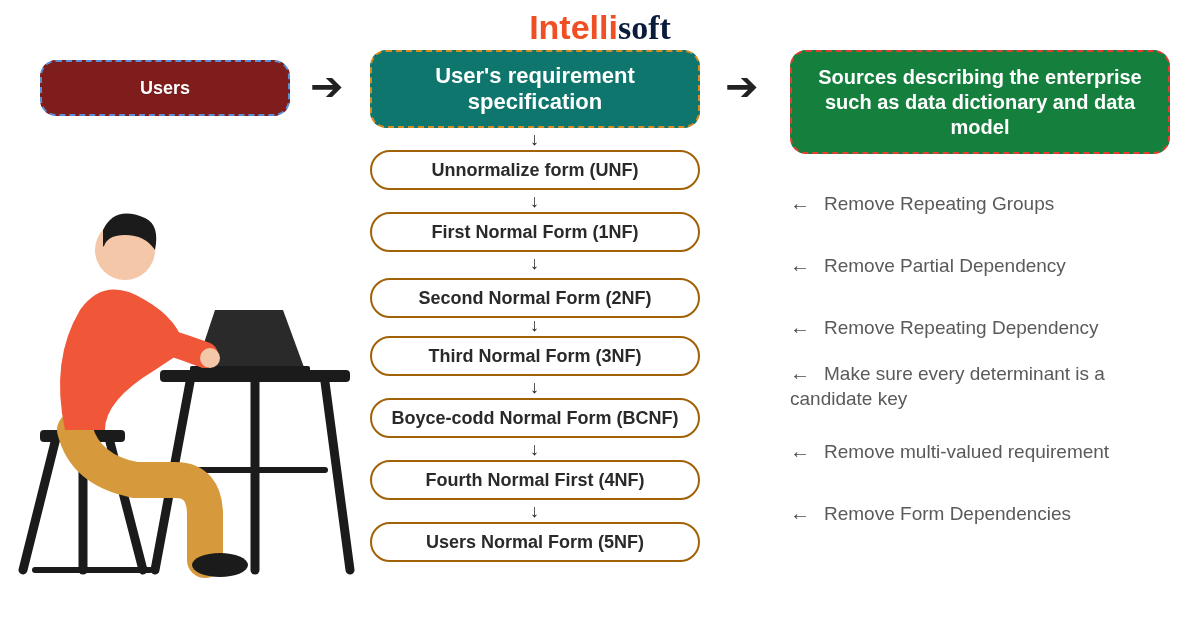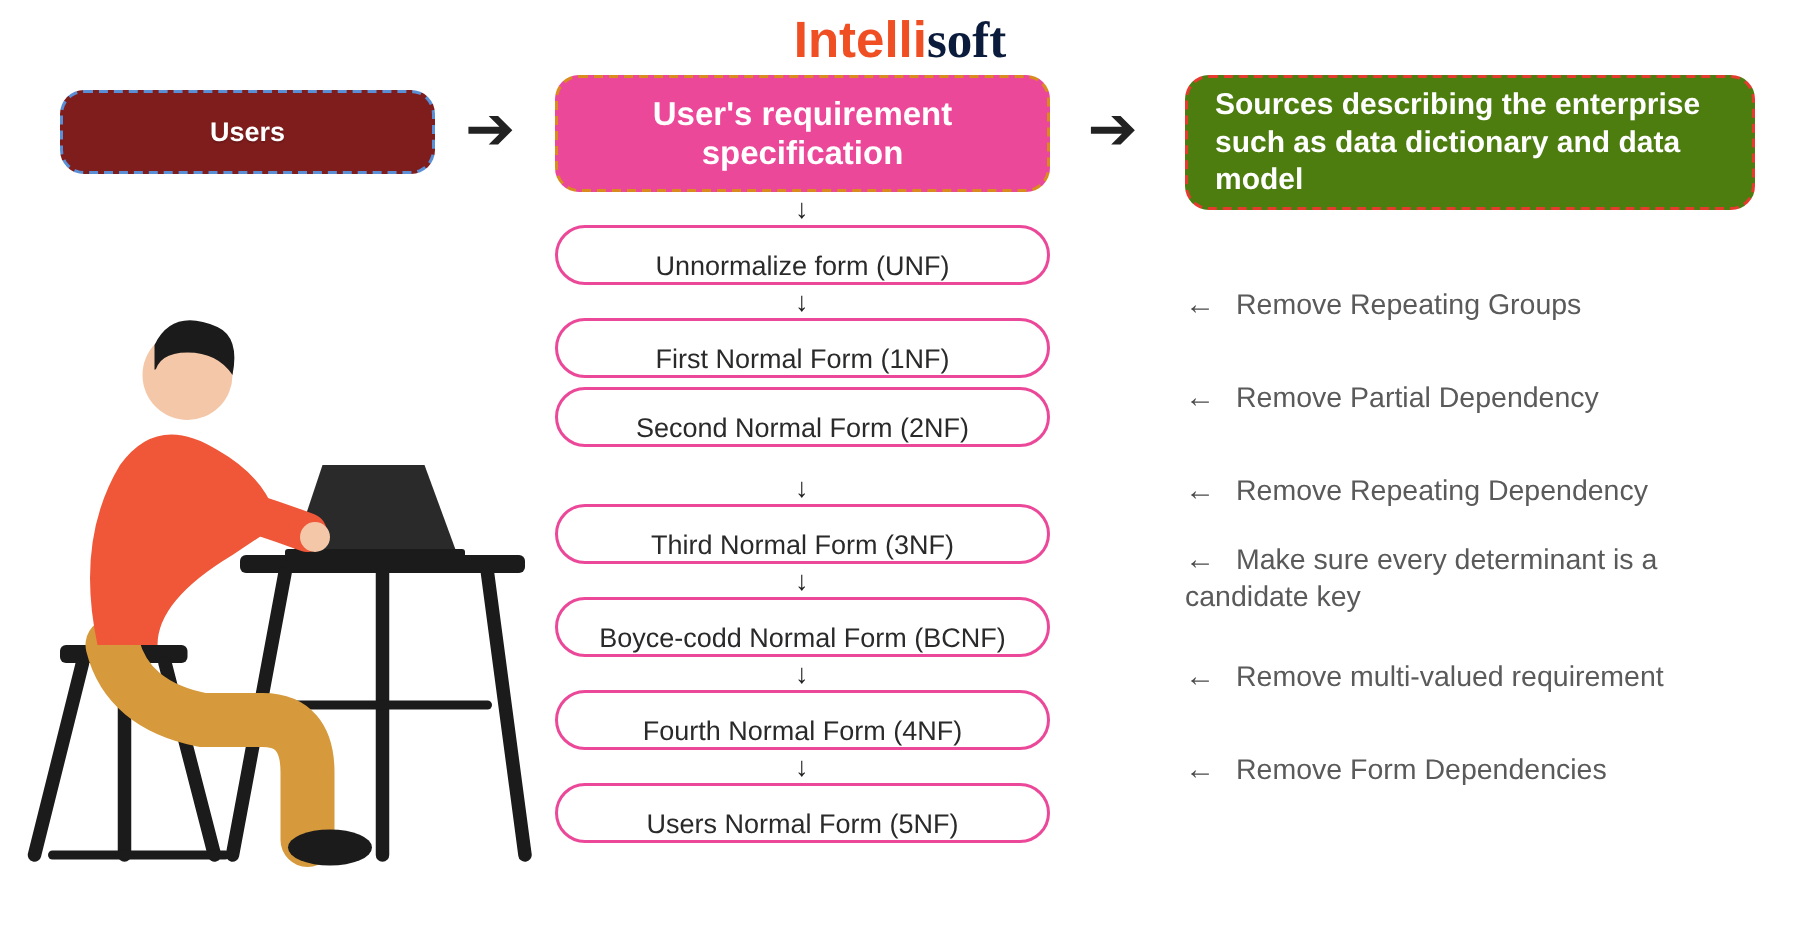--- a/index.html
+++ b/index.html
@@ -41,43 +41,44 @@
     text-shadow: 0 1px 1px rgba(0,0,0,0.15);
   }
   .box-req {
     position: absolute;
     top: 50px;
     left: 370px;
     width: 330px;
     height: 78px;
     border: 2px dashed #d98b1f;
     border-radius: 16px;
-    background: #ec4899;
+    background: #0f766e;
     display: flex;
     align-items: center;
     justify-content: center;
     text-align: center;
     font-size: 22px;
     font-weight: 600;
     color: #fff;
     line-height: 1.2;
     padding: 0 22px;
   }
   .box-src {
     position: absolute;
     top: 50px;
     left: 790px;
     width: 380px;
-    height: 90px;
+    height: 104px;
     border: 2px dashed #e43b2e;
     border-radius: 16px;
-    background: #4d7c0f;
-    display: flex;
-    align-items: center;
-    justify-content: center;
+    background: #15803d;
+    display: flex;
+    align-items: center;
+    justify-content: center;
+    text-align: center;
     font-size: 20px;
     font-weight: 600;
     color: #fff;
     line-height: 1.25;
     padding: 0 18px;
   }
 
   
   .big-arrow {
     position: absolute;
@@ -87,28 +88,28 @@
   }
   .ba1 { top: 66px; left: 310px; }
   .ba2 { top: 66px; left: 725px; }
 
   
   .pill {
     position: absolute;
     left: 370px;
     width: 330px;
     height: 40px;
-    border: 2px solid #ec4899;
+    border: 2px solid #a16207;
     border-radius: 20px;
     background: #fff;
     display: flex;
-    align-items: flex-end;
+    align-items: center;
     justify-content: center;
     font-size: 18px;
-    font-weight: 400;
+    font-weight: 700;
     color: #2a2a2a;
   }
   .pill-arrow {
     position: absolute;
     left: 530px;
     font-size: 18px;
     color: #222;
     line-height: 1;
   }
 
@@ -159,34 +160,34 @@
 
 <div class="pill-arrow" style="top:130px">↓</div>
 <div class="pill" style="top:150px">
     <span>Unnormalize form (UNF)</span>
   </div>
 <div class="pill-arrow" style="top:192px">↓</div>
 <div class="pill" style="top:212px">
     <span>First Normal Form (1NF)</span>
   </div>
 <div class="pill-arrow" style="top:254px">↓</div>
-<div class="pill" style="top:258px">
+<div class="pill" style="top:278px">
     <span>Second Normal Form (2NF)</span>
   </div>
 <div class="pill-arrow" style="top:316px">↓</div>
 <div class="pill" style="top:336px">
     <span>Third Normal Form (3NF)</span>
   </div>
 <div class="pill-arrow" style="top:378px">↓</div>
 <div class="pill" style="top:398px">
     <span>Boyce-codd Normal Form (BCNF)</span>
   </div>
 <div class="pill-arrow" style="top:440px">↓</div>
 <div class="pill" style="top:460px">
-    <span>Fourth Normal Form (4NF)</span>
+    <span>Fourth Normal First (4NF)</span>
   </div>
 <div class="pill-arrow" style="top:502px">↓</div>
 <div class="pill" style="top:522px">
     <span>Users Normal Form (5NF)</span>
   </div>
 
 <div class="annot" style="top:190px"><span class="larrow">←</span><span>Remove Repeating Groups</span></div>
 <div class="annot" style="top:252px"><span class="larrow">←</span><span>Remove Partial Dependency</span></div>
 <div class="annot" style="top:314px"><span class="larrow">←</span><span>Remove Repeating Dependency</span></div>
 <div class="annot" style="top:360px"><span class="larrow">←</span><span>Make sure every determinant is a candidate key</span></div>

